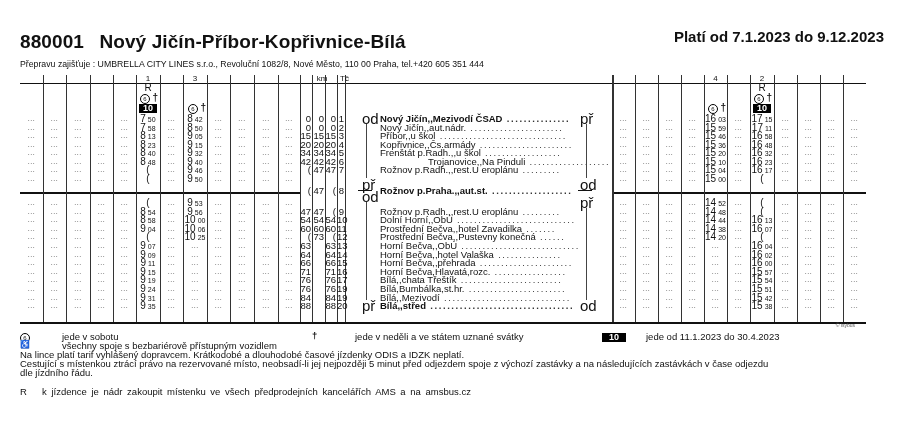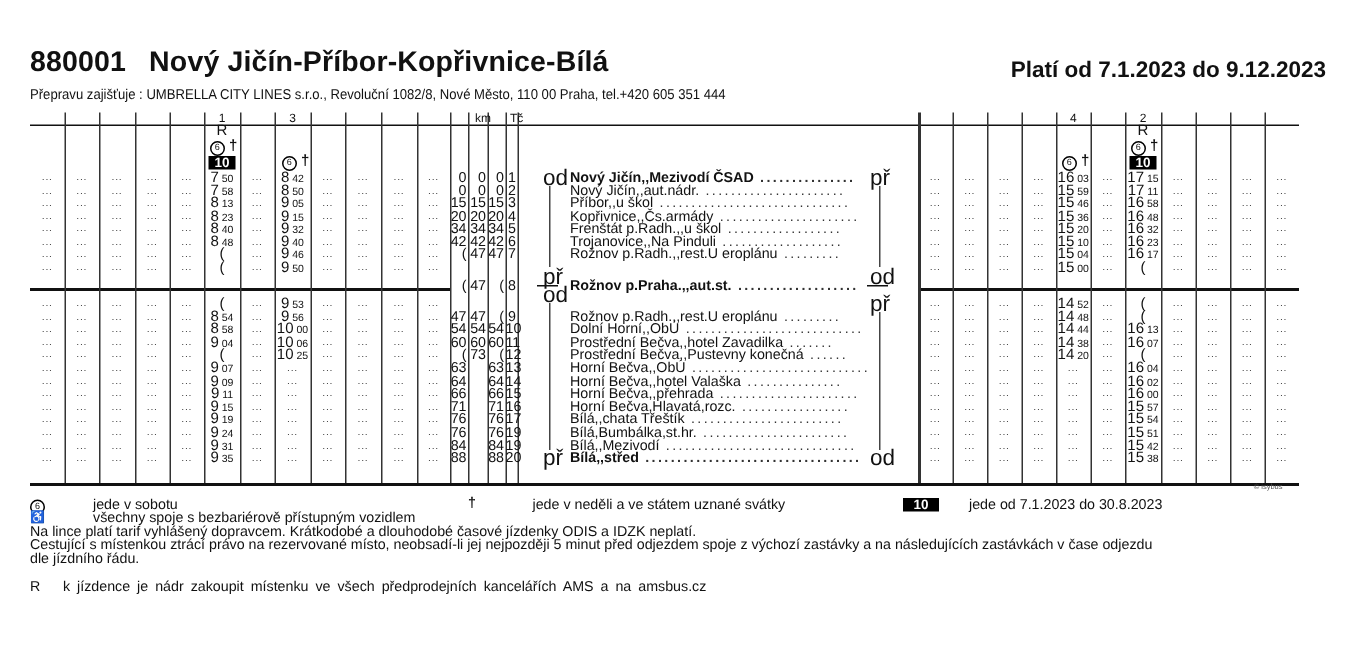--- a/index.html
+++ b/index.html
@@ -1,19 +1,19 @@
 <!DOCTYPE html>
 <html><head>
 <meta charset="utf-8">
 <style>
   html, body { margin:0; padding:0; background:#fff; }
   body { width:899px; height:442px; position:relative; overflow:hidden; font-family:"Liberation Sans", sans-serif; color:#111; }
   .title { position:absolute; left:20px; top:31px; font-size:19px; font-weight:bold; letter-spacing:0.1px; }
   .title .num { margin-right:10px; }
-  .validity { position:absolute; right:15px; top:38px; font-size:15px; font-weight:bold; }
+  .validity { position:absolute; right:15px; top:28px; font-size:15px; font-weight:bold; }
   .carrier { position:absolute; left:20px; top:58px; font-size:9.5px; transform:scaleX(0.92); transform-origin:left; white-space:nowrap; }
   .hline { position:absolute; height:0; border-top:1px solid #111; }
   .vline { position:absolute; width:0; border-left:1px solid #333; }
   .colhdr { position:absolute; top:74px; font-size:8px; text-align:center; width:22px; }
   .cell { position:absolute; font-size:8px; text-align:center; line-height:8px; }
   .dots { color:#444; font-size:7px; letter-spacing:0.5px; }
   .time { font-size:10px; line-height:8px; white-space:nowrap; }
   .time small { font-size:7px; }
   .km { position:absolute; font-size:9.5px; text-align:right; line-height:8px; }
   .stop { position:absolute; left:380px; font-size:9.5px; line-height:8px; white-space:nowrap; }
@@ -588,21 +588,21 @@
     <div class="stop" style="top:140.5px;"><span>Kopřivnice,,Čs.armády</span><span class="leader"> ......................</span></div>
     <div class="km" style="left:300px;top:149px;width:11px;">34</div>
     <div class="km" style="left:312px;top:149px;width:12px;">34</div>
     <div class="km" style="left:325px;top:149px;width:11px;">34</div>
     <div class="km" style="left:337px;top:149px;width:7px;">5</div>
     <div class="stop" style="top:149px;"><span>Frenštát p.Radh.,,u škol</span><span class="leader"> ..................</span></div>
     <div class="km" style="left:300px;top:157.5px;width:11px;">42</div>
     <div class="km" style="left:312px;top:157.5px;width:12px;">42</div>
     <div class="km" style="left:325px;top:157.5px;width:11px;">42</div>
     <div class="km" style="left:337px;top:157.5px;width:7px;">6</div>
-    <div class="stop" style="top:157.5px;"><span>Trojanovice,,Na Pinduli</span><span class="leader"> ...................</span></div>
+    <div class="stop" style="top:157.5px;margin-left:48px;"><span>Trojanovice,,Na Pinduli</span><span class="leader"> ...................</span></div>
     <div class="km" style="left:300px;top:166px;width:11px;">(</div>
     <div class="km" style="left:312px;top:166px;width:12px;">47</div>
     <div class="km" style="left:325px;top:166px;width:11px;">47</div>
     <div class="km" style="left:337px;top:166px;width:7px;">7</div>
     <div class="stop" style="top:166px;"><span>Rožnov p.Radh.,,rest.U eroplánu</span><span class="leader"> .........</span></div>
     <div class="km" style="left:300px;top:187px;width:11px;">(</div>
     <div class="km" style="left:312px;top:187px;width:12px;">47</div>
     <div class="km" style="left:325px;top:187px;width:11px;">(</div>
     <div class="km" style="left:337px;top:187px;width:7px;">8</div>
     <div class="stop bold" style="top:187px;"><span>Rožnov p.Praha.,,aut.st.</span><span class="leader"> ...................</span></div>
@@ -677,21 +677,21 @@
 <div class="copy">© isybus</div>
 
 <div>
   <div class="legend" style="left:20px;top:332px;">
     <span class="circ6">6</span>
   </div>
   <div class="legend" style="left:62px;top:332px;">jede v sobotu</div>
   <div class="legend cross" style="left:312px;top:331px;">†</div>
   <div class="legend" style="left:355px;top:332px;">jede v neděli a ve státem uznané svátky</div>
   <div class="legend" style="left:602px;top:332px;"><span class="badge10" style="padding:0 7px;">10</span></div>
-  <div class="legend" style="left:646px;top:332px;">jede od 7.1.2023 do 30.8.2023</div>
+  <div class="legend" style="left:646px;top:332px;">jede od 11.1.2023 do 30.4.2023</div>
   <div class="legend" style="left:20px;top:340px;font-size:8px;">♿</div>
   <div class="legend" style="left:62px;top:341px;">všechny spoje  s bezbariérově přístupným vozidlem</div>
   <div class="legend" style="left:20px;top:350px;">Na lince platí tarif vyhlášený dopravcem. Krátkodobé a dlouhodobé časové jízdenky ODIS a IDZK neplatí.</div>
   <div class="legend" style="left:20px;top:359px;">Cestující s místenkou ztrácí právo na rezervované místo, neobsadí-li jej nejpozději 5 minut před odjezdem spoje z výchozí zastávky a na následujících zastávkách v čase odjezdu</div>
   <div class="legend" style="left:20px;top:368px;">dle jízdního řádu.</div>
   <div class="legend" style="left:20px;top:387px;">R</div>
   <div class="legend" style="left:42px;top:387px;word-spacing:2px;">k jízdence je nádr zakoupit místenku ve všech předprodejních kancelářích AMS a na amsbus.cz</div>
 </div>
 
 </body></html>

